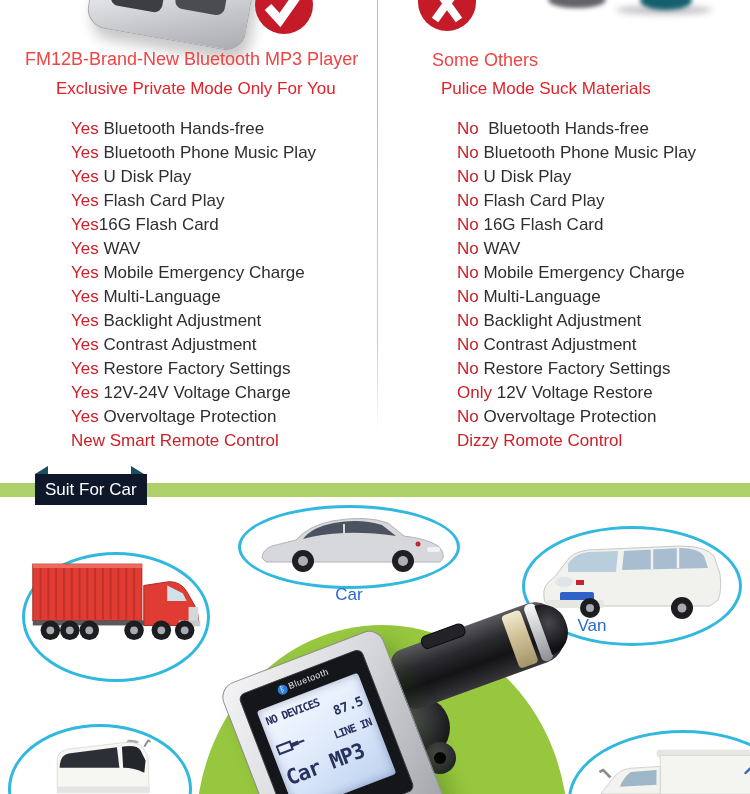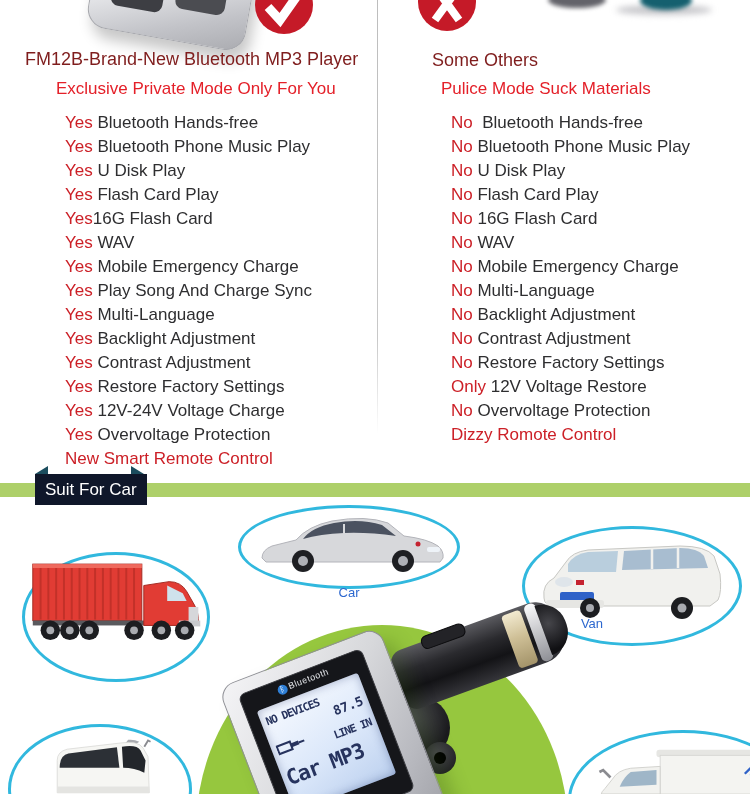--- a/index.html
+++ b/index.html
@@ -19,48 +19,48 @@
   .tl-device .btn2{left:84px;top:34px;width:50px;height:30px;background:#4b4c51;}
   .badge{position:absolute;width:58px;height:58px;border-radius:50%;background:#c51a28;}
   .badge svg{position:absolute;left:0;top:0;}
   .blob{position:absolute;border-radius:50%;filter:blur(2px);}
   .blob-a{left:548px;top:-8px;width:58px;height:16px;background:#63636a;}
   .blob-b{left:640px;top:-9px;width:52px;height:19px;background:#15606f;}
   .blob-sh{left:616px;top:5px;width:96px;height:10px;background:#c6c6ca;filter:blur(3px);}
   
   .divider{position:absolute;left:377px;top:0;width:1px;height:434px;
     background:linear-gradient(#bdbdbd 0%,#c8c8c8 78%,rgba(200,200,200,0));}
-  .col-title{position:absolute;font-size:18px;color:#7f1d1d;}
+  .col-title{position:absolute;font-size:18px;color:#ef4444;}
   .col-title.left{left:25px;top:49px;}
   .col-title.right{left:432px;top:50px;}
   .col-header{position:absolute;font-size:17px;color:#e42029;}
   .col-header.left{left:56px;top:79px;}
   .col-header.right{left:441px;top:79px;}
-  ul.features{list-style:none;margin:10px;padding:0;position:absolute;}
+  ul.features{list-style:none;margin:16px;padding:0;position:absolute;}
   ul.features.left{left:55px;top:101px;}
   ul.features.right{left:441px;top:101px;}
   ul.features li{height:24px;line-height:24px;font-size:17px;color:#2e2e30;white-space:pre;}
   ul.features .k{color:#cc2027;}
   ul.features li.all-red .v{color:#cc2027;}
   
   .ribbon-bar{position:absolute;left:0;top:483px;width:750px;height:14px;background:#aed06a;}
   .ribbon-box{position:absolute;left:35px;top:474px;height:31px;padding:0 10px;
     background:#0f172a;color:#ffffff;font-size:17px;line-height:31px;}
   .fold{position:absolute;width:0;height:0;}
   .fold-left{left:35px;top:466px;border-bottom:8px solid #1b4d5e;border-left:13px solid transparent;}
   .fold-right{left:131px;top:466px;border-bottom:8px solid #1b4d5e;border-right:13px solid transparent;}
   
   .oval{position:absolute;border:3px solid #31b8de;border-radius:50%;box-sizing:border-box;}
   .oval-car{left:238px;top:505px;width:222px;height:84px;}
   .oval-truck{left:22px;top:552px;width:188px;height:130px;}
   .oval-van{left:522px;top:526px;width:220px;height:120px;}
   .oval-bus{left:8px;top:724px;width:184px;height:130px;}
   .oval-mini{left:568px;top:730px;width:230px;height:140px;}
   .veh{position:absolute;}
-  .veh-label{position:absolute;font-size:13px;color:#2d68cf;text-align:center;}
+  .veh-label{position:absolute;font-size:17px;color:#2d68cf;text-align:center;}
   .lbl-car{left:238px;top:585px;width:222px;}
   .lbl-truck{left:22px;top:648px;width:188px;}
   .lbl-van{left:512px;top:616px;width:160px;}
   
   .green-ellipse{position:absolute;left:196px;top:625px;width:372px;height:410px;
     border-radius:50%;background:#96c73e;}
   .hinge{position:absolute;left:386px;top:696px;width:64px;height:64px;border-radius:50%;
     background:radial-gradient(circle at 35% 35%,#55555a,#1b1b1e 70%);}
   .aux{position:absolute;left:424px;top:742px;width:32px;height:32px;border-radius:50%;
     background:radial-gradient(circle at 40% 35%,#4a4a4f,#232327 75%);}
@@ -133,21 +133,20 @@
   <div class="col-header right">Pulice Mode Suck Materials</div>
 
   <ul class="features left">
       <li><span class="k">Yes</span><span class="v"> Bluetooth Hands-free</span></li>
       <li><span class="k">Yes</span><span class="v"> Bluetooth Phone Music Play</span></li>
       <li><span class="k">Yes</span><span class="v"> U Disk Play</span></li>
       <li><span class="k">Yes</span><span class="v"> Flash Card Play</span></li>
       <li><span class="k">Yes</span><span class="v">16G Flash Card</span></li>
       <li><span class="k">Yes</span><span class="v"> WAV</span></li>
       <li><span class="k">Yes</span><span class="v"> Mobile Emergency Charge</span></li>
-      <li><span class="k">Yes</span><span class="v"> Play Song And Charge Sync</span></li>
       <li><span class="k">Yes</span><span class="v"> Multi-Language</span></li>
       <li><span class="k">Yes</span><span class="v"> Backlight Adjustment</span></li>
       <li><span class="k">Yes</span><span class="v"> Contrast Adjustment</span></li>
       <li><span class="k">Yes</span><span class="v"> Restore Factory Settings</span></li>
       <li><span class="k">Yes</span><span class="v"> 12V-24V Voltage Charge</span></li>
       <li><span class="k">Yes</span><span class="v"> Overvoltage Protection</span></li>
       <li class="all-red"><span class="k">New</span><span class="v"> Smart Remote Control</span></li>
     </ul>
   <ul class="features right">
       <li><span class="k">No</span><span class="v">  Bluetooth Hands-free</span></li>

